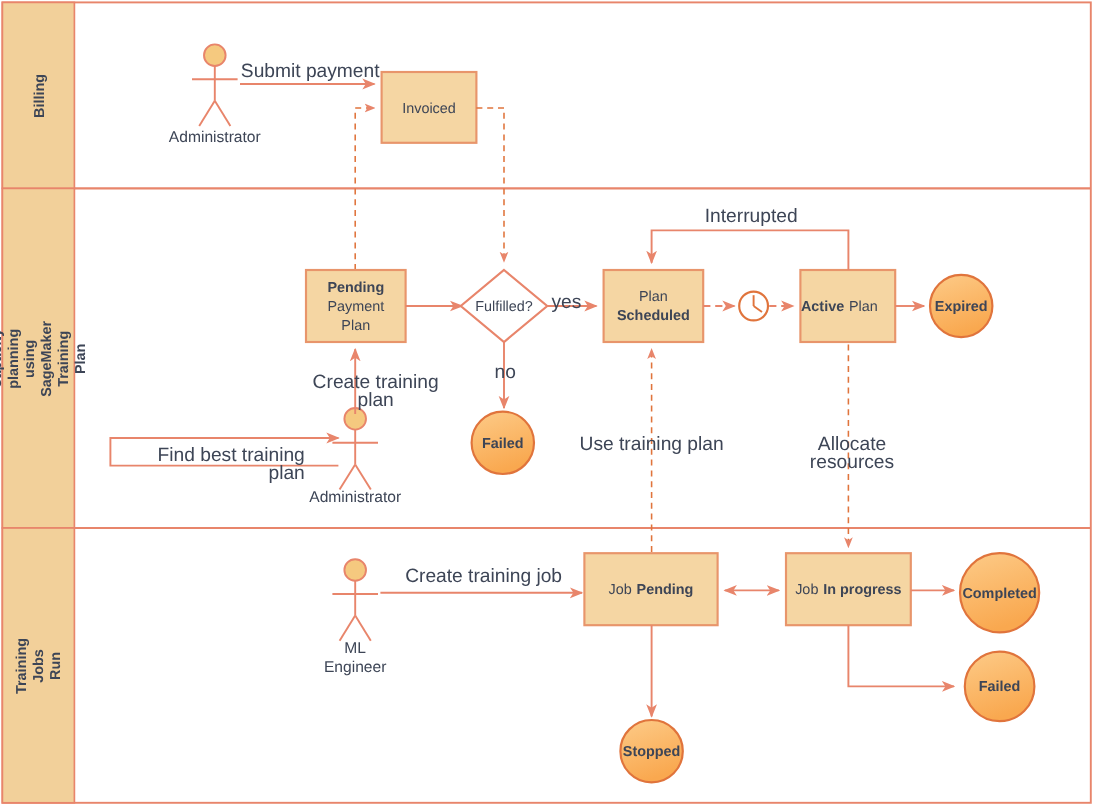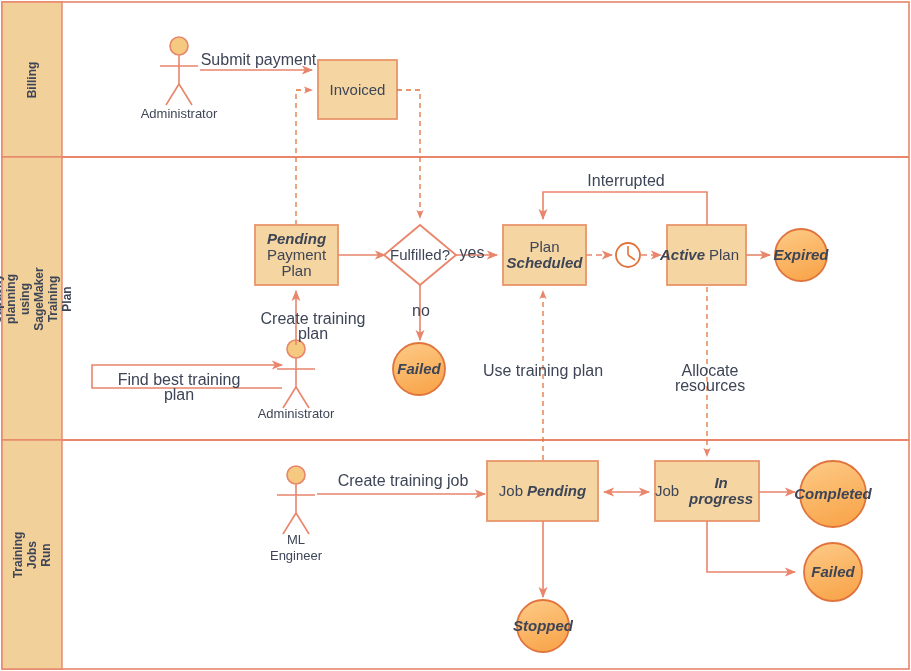--- a/index.html
+++ b/index.html
@@ -24,21 +24,21 @@
     width: 911px;
     height: 671px;
   }
   .node-text {
     position: absolute;
     display: flex;
     align-items: center;
     justify-content: center;
     text-align: center;
     color: #3d4556;
-    font-size: 15px;
+    font-size: 12px;
     line-height: 16px;
     pointer-events: none;
     white-space: pre-line;
   }
   .edge-label {
     position: absolute;
     color: #3d4556;
     font-size: 16px;
     line-height: 15px;
     text-align: center;
@@ -62,21 +62,21 @@
     white-space: pre-line;
   }
   .actor-label {
     position: absolute;
     text-align: center;
     font-size: 13px;
     line-height: 16px;
     color: #3d4556;
     white-space: pre-line;
   }
-  .bi { font-style: italic; font-weight: bold; }
+  .bi { font-weight: bold; }
 </style>
 </head>
 <body>
 
 <div id="canvas">
 
   <svg class="layer" viewBox="0 0 911 671" xmlns="http://www.w3.org/2000/svg">
     <defs>
       <marker id="arrow" viewBox="0 0 10 10" refX="9" refY="5" markerWidth="7" markerHeight="7" orient="auto-start-reverse">
         <path d="M 0 1 L 10 5 L 0 9 L 2.6 5 z" fill="#e8856b"></path>
@@ -242,21 +242,21 @@
   <div class="edge-label" style="left:196px; top:52px; width:125px;">Submit payment</div>
 
   <div class="edge-label" style="left:566px; top:173px; width:120px;">Interrupted</div>
 
   <div class="edge-label" style="left:452px; top:231px; width:40px;margin-top:14px;">yes</div>
 
   <div class="edge-label" style="left:404px; top:303px; width:34px;">no</div>
 
   <div class="edge-label" style="left:250px; top:311px; width:126px;">Create training plan</div>
 
-  <div class="edge-label" style="left:104px; top:372px; width:150px; text-align:center;">Find best training plan</div>
+  <div class="edge-label" style="left:104px; top:372px; width:150px; text-align:right;">Find best training plan</div>
 
   <div class="edge-label" style="left:481px; top:363px; width:124px;text-align:center;">Use training plan</div>
 
   <div class="edge-label" style="left:648px; top:363px; width:124px;">Allocate resources</div>
 
   <div class="edge-label" style="left:336px; top:473px; width:134px;">Create training job</div>
 
 </div>
 
 </body></html>

